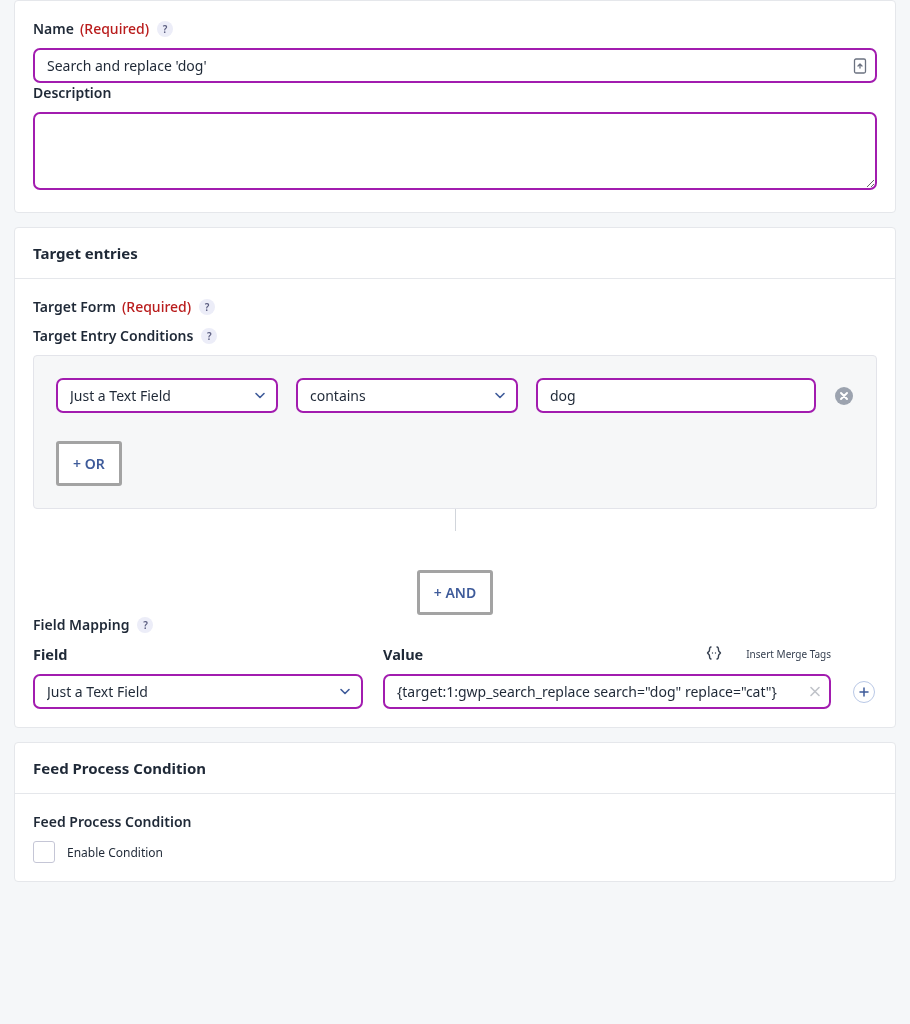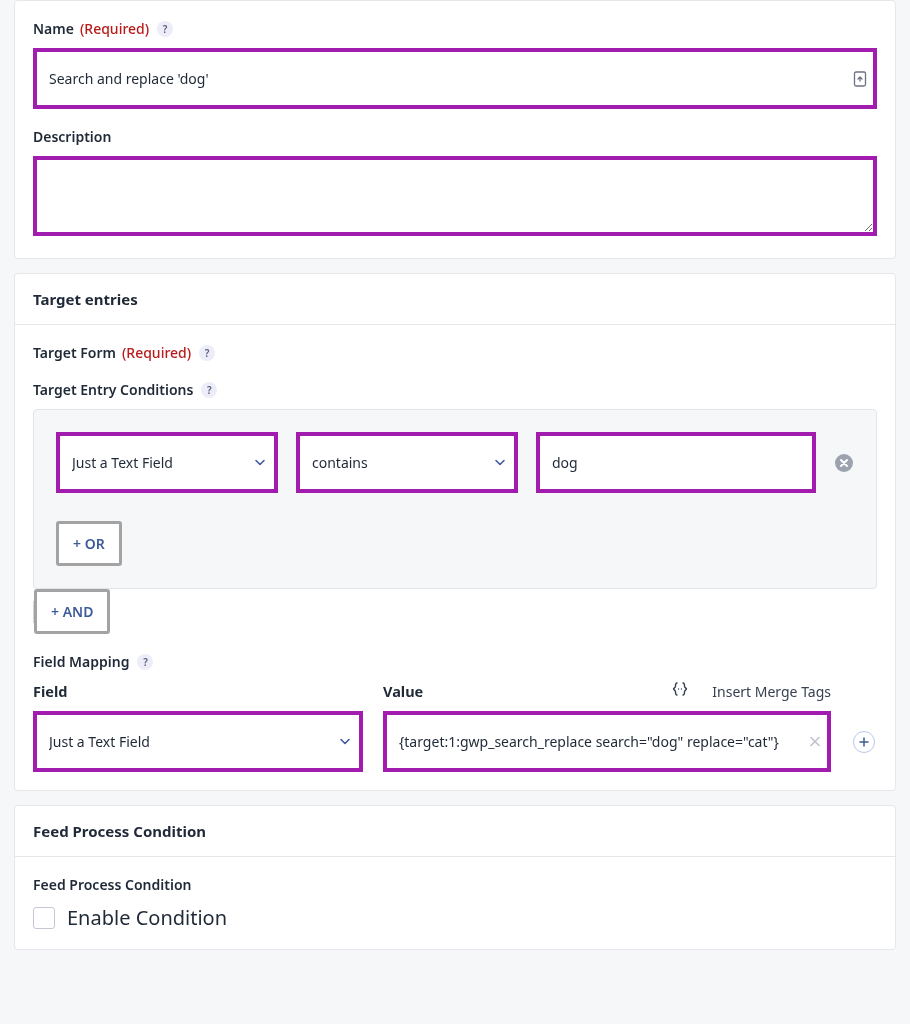--- a/index.html
+++ b/index.html
@@ -19,21 +19,21 @@
 .panel-header {
   padding: 15px 18px;
   font-weight: 700;
   font-size: 15px;
   color: #1f2937;
   border-bottom: 1px solid #e5e7eb;
 }
 .panel-body {
   padding: 18px;
 }
-.field-block { margin-bottom: 18px; }
+.field-block { }
 .field-block:last-child { margin-bottom: 0; }
 .field-label {
   font-weight: 600;
   font-size: 14px;
   color: #1f2937;
   display: flex;
   align-items: center;
   gap: 6px;
   margin-bottom: 10px;
 }
@@ -46,23 +46,23 @@
   border-radius: 50%;
   background: #ecedf8;
   color: #5b5e80;
   font-size: 10px;
   font-weight: 600;
   cursor: pointer;
   margin-left: 2px;
 }
 .text-input, .select-input, .textarea-input {
   width: 100%;
-  border: 4px solid #a21caf;
-  border-radius: 0;
-  padding: 17px 12px;
+  border: 2px solid #a21caf;
+  border-radius: 7px;
+  padding: 6px 12px;
   font-size: 14px;
   color: #1f2937;
   font-family: inherit;
   background: #fff;
 }
 .textarea-input { min-height: 78px; resize: both; }
 .input-wrap { position: relative; }
 .input-icon-right {
   position: absolute;
   right: 10px; top: 50%;
@@ -106,22 +106,23 @@
   font-weight: 600;
   font-size: 14px;
   padding: 10px 14px;
   border-radius: 3px;
   cursor: pointer;
   font-family: inherit;
 }
 .or-btn { margin-top: 28px; }
 .and-connector {
   display: flex;
-  flex-direction: row;
-  align-items: center;
+  flex-direction: column;
+  align-items: center;
+  gap: 39px;
 }
 .and-line {
   width: 1px;
   background: #d1d5db;
 }
 .and-btn-wrap { margin: 0; }
 
 
 .mapping-header-row {
   display: flex;
@@ -129,21 +130,21 @@
   align-items: flex-end;
 }
 .mapping-header-row .col-field { flex: 0 0 330px; }
 .mapping-header-row .col-value { flex: 1; display: flex; justify-content: space-between; align-items: center; }
 .col-label { font-weight: 700; font-size: 14.5px; margin-bottom: 10px; }
 .merge-tags {
   display: flex;
   align-items: center;
   gap: 23px;
   color: #374151;
-  font-size: 14px;
+  font-size: 10px;
   cursor: pointer;
   margin-bottom: 10px;
 }
 .mapping-row {
   display: flex;
   gap: 20px;
   align-items: center;
 }
 .mapping-row .col-field { flex: 0 0 330px; }
 .mapping-row .col-value { flex: 1; position: relative; }
@@ -174,21 +175,21 @@
   align-items: center;
   gap: 12px;
 }
 .checkbox-box {
   width: 22px; height: 22px;
   border: 1px solid #c5c6d6;
   border-radius: 3px;
   background: #fff;
   cursor: pointer;
 }
-.checkbox-label { font-size: 20px; color: #1f2937; }
+.checkbox-label { font-size: 12px; color: #1f2937; }
 </style>
 </head>
 <body>
 
 <div class="panel">
   <div class="panel-body">
 
     <div class="field-block">
       <div class="field-label">
         <span>Name</span>

